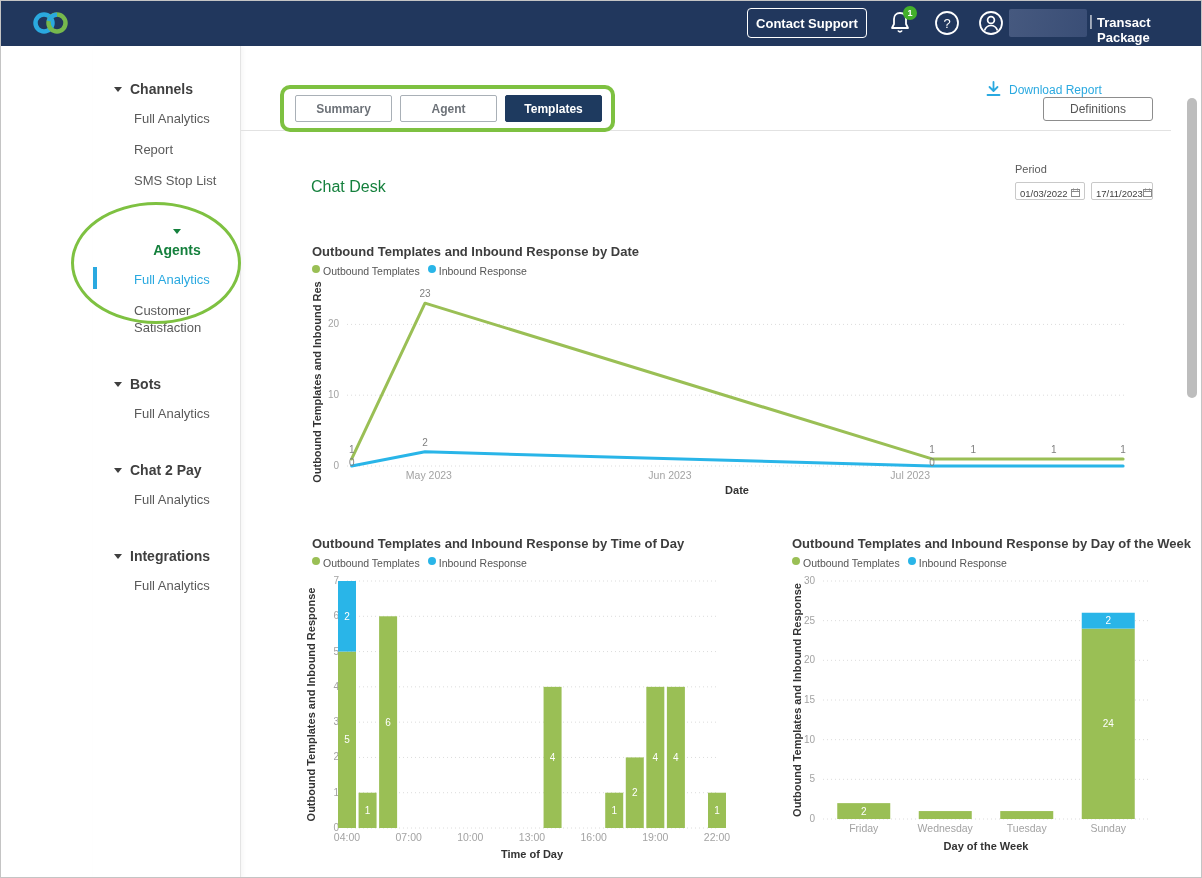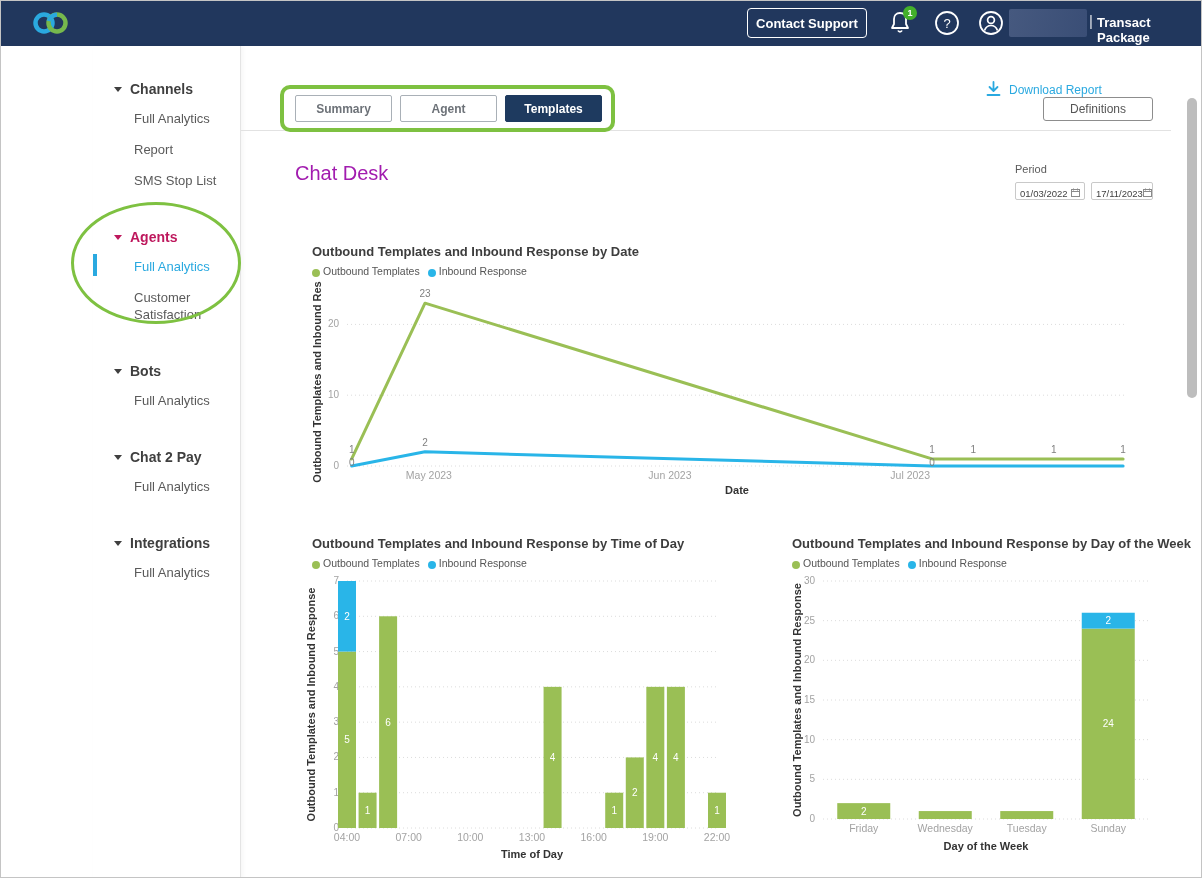--- a/index.html
+++ b/index.html
@@ -31,53 +31,53 @@
 
   
   .sidenav{position:absolute;top:45px;left:92px;width:148px;height:833px;background:#fff;
     border-right:1px solid #e4e4e4;box-shadow:2px 0 4px rgba(0,0,0,.04);
     padding:35px 0 16px 21px;box-sizing:border-box;}
   .nav-section{margin-bottom:33px;}
   .nav-title{display:flex;align-items:center;gap:8px;font-size:14px;font-weight:bold;color:#3f3f3f;
     margin-bottom:6px;cursor:pointer;}
   .nav-title .arr{width:0;height:0;border-left:4px solid transparent;border-right:4px solid transparent;
     border-top:5px solid currentColor;}
-  .nav-section.active .nav-title{color:#be185d;}
+  .nav-section.active .nav-title{color:#15803d;flex-direction:column;}
   .nav-item{position:relative;font-size:13px;color:#5a5a5a;padding:7px 0;margin-left:20px;width:100px;
     line-height:17px;cursor:pointer;}
   .nav-item.active{color:#2aa9e0;}
   .nav-item.active::before{content:"";position:absolute;left:-41px;top:3px;width:4px;height:22px;background:#2aa9e0;}
 
   
   .ann-ellipse{position:absolute;left:70px;top:201px;width:164px;height:116px;border:3px solid #7ec141;
     border-radius:50%;pointer-events:none;z-index:6;}
   .ann-tabs{position:absolute;left:279px;top:84px;width:335px;height:47px;border:4px solid #7ec141;
     border-radius:10px;box-sizing:border-box;display:flex;align-items:center;padding-left:11px;gap:8px;z-index:4;}
 
   
   .tab{width:97px;height:27px;border:1px solid #a9b0b7;background:#fff;color:#6d7278;font-size:12px;
     font-weight:bold;border-radius:2px;font-family:"Liberation Sans",sans-serif;cursor:pointer;}
   .tab.active{background:#1e3a5f;border-color:#1e3a5f;color:#fff;}
   .download{position:absolute;left:984px;top:79px;display:flex;align-items:center;gap:7px;color:#2aa9e0;
     font-size:12px;cursor:pointer;z-index:3;}
   .definitions{position:absolute;left:1042px;top:96px;width:110px;height:24px;border:1px solid #8d8d8d;
     border-radius:3px;background:#fff;color:#555;font-size:12px;font-family:"Liberation Sans",sans-serif;cursor:pointer;z-index:3;}
   .divider{position:absolute;left:240px;top:129px;width:930px;height:1px;background:#e2e2e2;}
-  .page-title{position:absolute;left:294px;top:161px;font-size:20px;color:#a21caf;font-weight:normal;margin:0;}
+  .page-title{position:absolute;left:294px;top:161px;font-size:16px;color:#15803d;font-weight:normal;margin:16px;}
   .period-label{position:absolute;left:1014px;top:162px;font-size:11px;color:#5a5a5a;}
   .date-input{position:absolute;top:181px;height:18px;border:1px solid #c9c9c9;border-radius:2px;background:#fff;
     display:flex;align-items:flex-end;justify-content:space-between;padding:0 4px;font-size:9.5px;color:#3f3f3f;
     box-sizing:border-box;cursor:text;overflow:hidden;}
   #date-from{left:1014px;width:70px;}
   #date-to{left:1090px;width:62px;}
 
   
   .chart-title{position:absolute;font-size:13px;font-weight:bold;color:#3d3d3d;}
   .legend{position:absolute;display:flex;gap:8px;align-items:center;font-size:10.5px;color:#555;}
-  .legend .litem{display:flex;align-items:flex-end;}
+  .legend .litem{display:flex;align-items:flex-start;}
   .legend .dot{width:8px;height:8px;border-radius:50%;display:inline-block;margin-right:3px;}
   .csvg{position:absolute;}
 
   .scroll-thumb{position:absolute;left:1186px;top:97px;width:10px;height:300px;background:#bdbdbd;border-radius:6px;cursor:grab;}
 </style>
 </head>
 <body>
 
 <div class="page">
 

